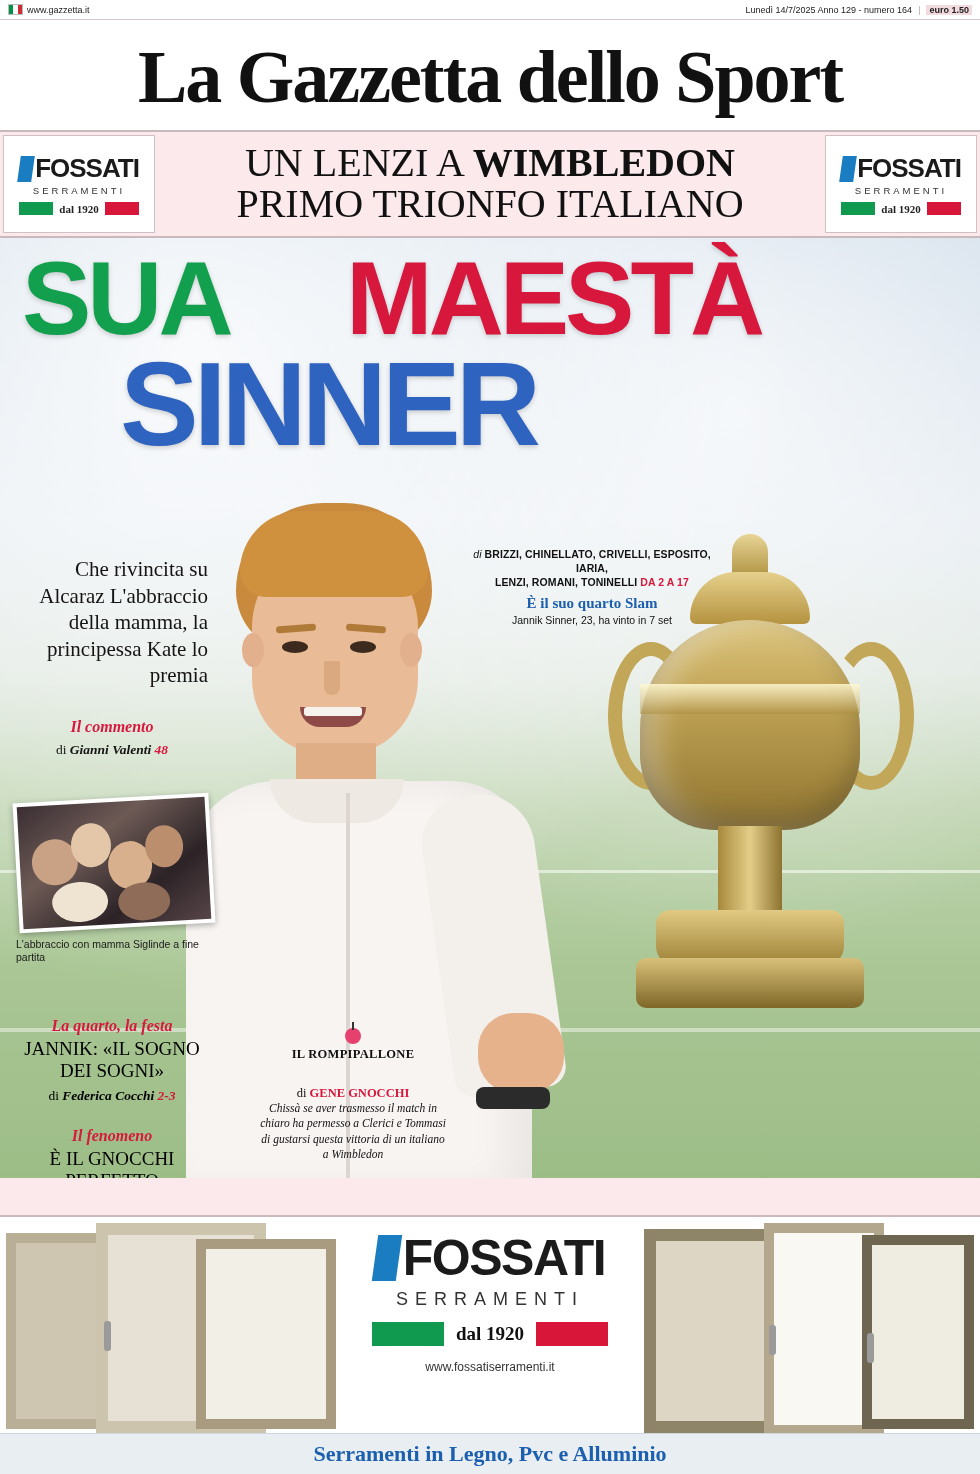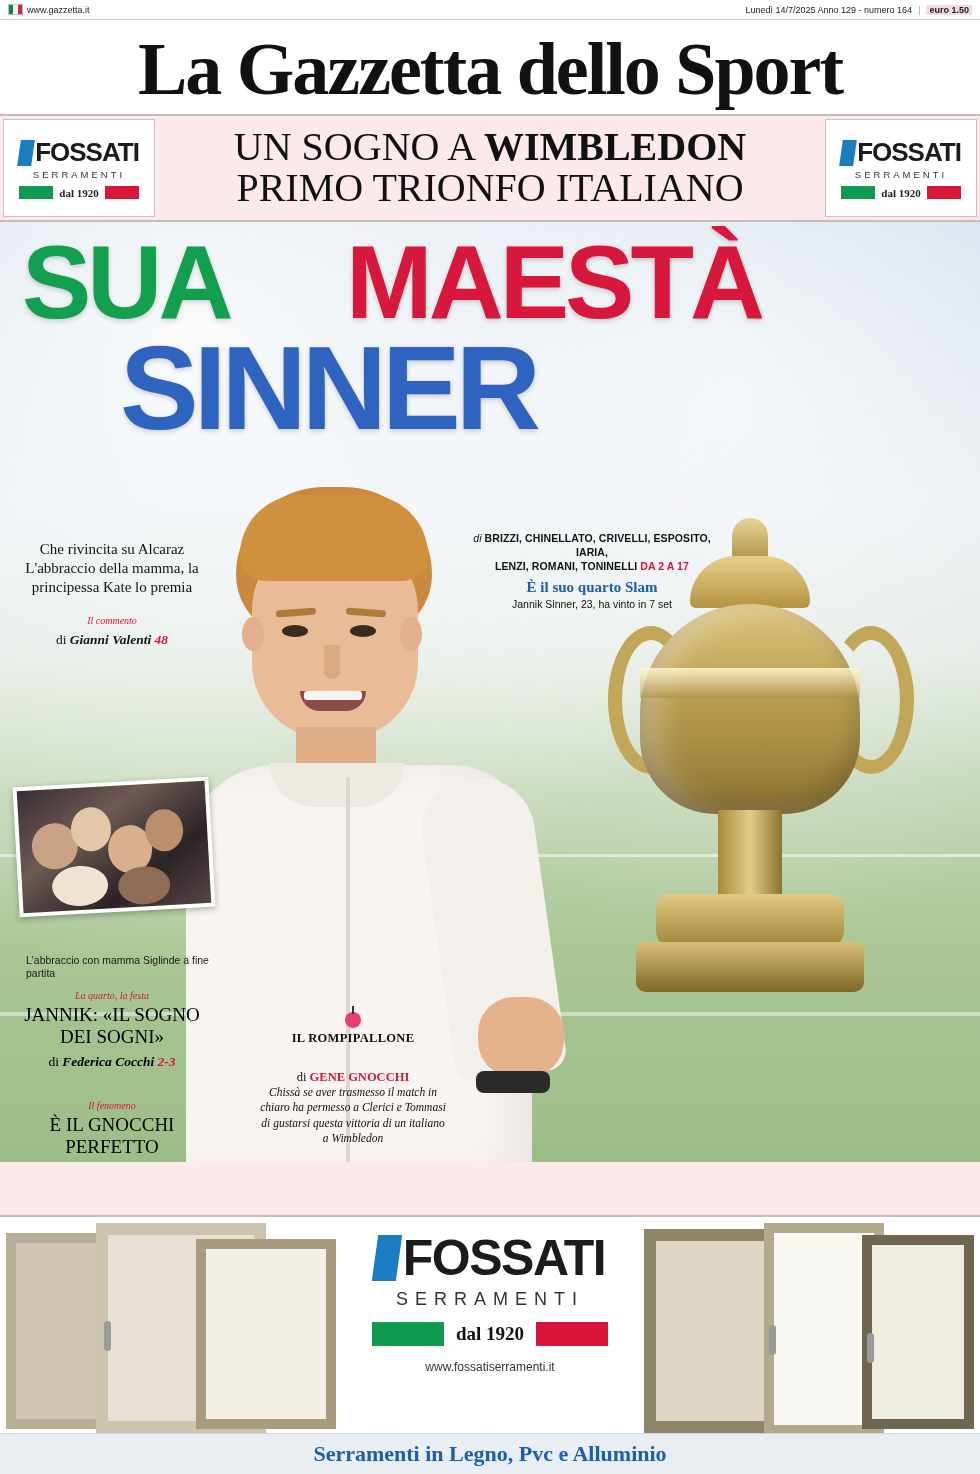--- a/index.html
+++ b/index.html
@@ -25,21 +25,21 @@
   .flag i:nth-child(1){ left:0; background:#009246; }
   .flag i:nth-child(2){ left:33.33%; background:#ffffff; }
   .flag i:nth-child(3){ left:66.66%; background:#ce2b37; }
   .topbar-right { display:flex; align-items:center; gap:6px; font-size:9px; }
   .price { font-weight:bold; background:#f2dade; padding:0 3px; }
   .vbar { color:#aaa; }
 
   
   .masthead { background:#ffffff; text-align:center; padding:6px 0 2px; }
   .masthead h1 {
-    margin:8px; font-family:"Liberation Serif", serif; font-weight:bold;
+    margin:16px; font-family:"Liberation Serif", serif; font-weight:bold;
     font-size:74px; letter-spacing:-2px; line-height:0.95; color:#111;
     font-stretch:condensed;
   }
   .masthead .tagline {
     font-family:"Liberation Serif", serif; font-size:15px; color:#222;
     margin:3px 0 5px; display:flex; align-items:center; justify-content:center; gap:5px;
   }
   .ball { width:15px; height:15px; border-radius:50%; background:#e6416e; display:inline-block; position:relative; }
   .ball:after{ content:""; position:absolute; left:3px; top:1px; width:8px; height:12px; border:1px solid #fff; border-radius:50%; }
 
@@ -112,37 +112,37 @@
   .t-band{ position:absolute; left:40px; top:146px; width:220px; height:30px; background:linear-gradient(180deg,rgba(255,248,210,0.85),rgba(168,138,60,0.5)); }
   .t-stem{ position:absolute; left:118px; top:288px; width:64px; height:90px; background:linear-gradient(90deg,#a8893c,#e3cd88,#8d7230); }
   .t-base{ position:absolute; left:56px; top:372px; width:188px; height:56px; background:linear-gradient(180deg,#e1ca83,#9b7f35); border-radius:14px 14px 20px 20px; }
   .t-plinth{ position:absolute; left:36px; top:420px; width:228px; height:50px; background:linear-gradient(180deg,#d9c079,#7e6728); border-radius:10px; }
   .t-handle{ position:absolute; top:104px; width:58px; height:120px; border:14px solid #c3a759; border-radius:50%; }
   .t-handle.l{ left:8px; border-right-color:transparent;}
   .t-handle.r{ left:228px; border-left-color:transparent;}
 
   
   .leftcol { position:absolute; left:16px; top:318px; width:192px; text-align:center; color:#141414; }
-  .summary { font-family:"Liberation Serif", serif; font-size:15px; line-height:1.26; }
-  .kicker { font-family:"Liberation Serif", serif; font-weight:normal; font-style:italic; color:#d7173c; font-size:10px; margin-top:18px; }
+  .summary { font-family:"Liberation Serif", serif; font-size:21px; line-height:1.26;text-align:right; }
+  .kicker { font-family:"Liberation Serif", serif; font-weight:bold; font-style:italic; color:#d7173c; font-size:16px; margin-top:29px; }
   .headline-sm { font-family:"Liberation Serif", serif; font-size:19px; line-height:1.15; margin-top:3px; }
   .byline { font-family:"Liberation Serif", serif; font-size:13.5px; margin-top:6px; }
   .byline b { font-style:italic; }
   .byline .pg { color:#d7173c; font-weight:bold; font-style:italic; }
 
   .photo-inset { position:absolute; left:16px; top:560px; width:196px; height:130px; transform:rotate(-3.2deg); background:#fff; padding:4px; box-shadow:0 2px 6px rgba(0,0,0,0.3); box-sizing:border-box; }
   .photo-inner { width:100%; height:100%; background:linear-gradient(145deg,#3a2e33 0%,#6d5a55 35%,#2c2327 70%,#574547 100%); position:relative; overflow:hidden; }
   .blob { position:absolute; border-radius:50%; }
   .b1{ left:12px; top:34px; width:46px; height:46px; background:#c9a184; }
   .b2{ left:52px; top:20px; width:40px; height:44px; background:#e3c7a8; }
   .b3{ left:88px; top:40px; width:44px; height:48px; background:#d8b08d; }
   .b4{ left:126px; top:26px; width:38px; height:42px; background:#bb8f6e; }
   .b5{ left:30px; top:78px; width:56px; height:40px; background:#efe3d2; }
   .b6{ left:96px; top:82px; width:52px; height:38px; background:#8e6c58; }
-  .caption { position:absolute; left:16px; top:732px; width:190px; font-family:"Liberation Sans", sans-serif; font-size:10.5px; line-height:1.25; color:#1a1a1a;margin-left:10px; }
+  .caption { position:absolute; left:16px; top:700px; width:190px; font-family:"Liberation Sans", sans-serif; font-size:10.5px; line-height:1.25; color:#1a1a1a; }
 
   .left-block2 { position:absolute; left:16px; top:750px; width:192px; text-align:center; }
   .left-block3 { position:absolute; left:16px; top:860px; width:192px; text-align:center; }
 
   
   .authors { position:absolute; left:472px; top:310px; width:240px; text-align:center; }
   .authors .line { font-family:"Liberation Sans", sans-serif; font-weight:bold; font-size:10.5px; line-height:1.3; color:#111; letter-spacing:0.1px; }
   .authors .line i { font-weight:normal; font-style:italic; }
   .authors .pages { color:#d7173c; }
   .authors .slam { font-family:"Liberation Serif", serif; font-weight:bold; font-size:15px; color:#1b5fae; margin-top:6px; }
@@ -219,21 +219,21 @@
       <div class="fossati-sub">SERRAMENTI</div>
       <div class="fossati-bar">
         <span class="g"></span>
         <span class="w">dal 1920</span>
         <span class="r"></span>
       </div>
     </div>
 
     <div class="banner-center">
       <div class="l1">
-        <span class="light">UN SOGNO A </span><b>WIMBLEDON</b>
+        <span class="light">UN LENZI A </span><b>WIMBLEDON</b>
       </div>
       <div class="l2">PRIMO TRIONFO ITALIANO</div>
     </div>
 
     <div class="fossati-box">
       <div class="fossati-logo">
         <span class="fossati-mark"></span>
         <span class="fossati-name">FOSSATI</span>
       </div>
       <div class="fossati-sub">SERRAMENTI</div>

